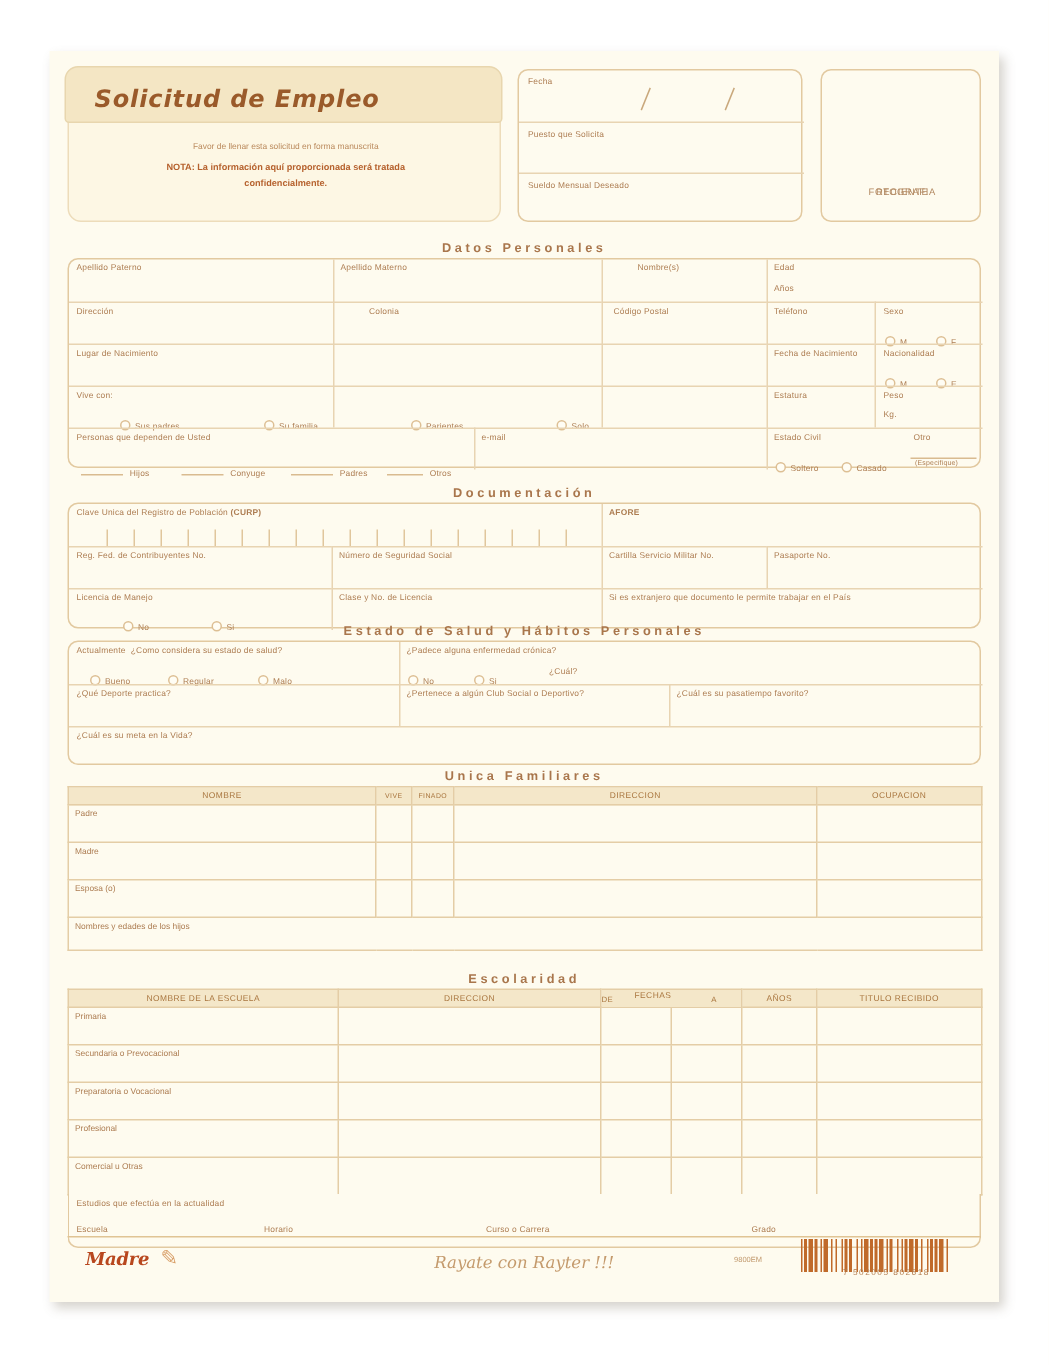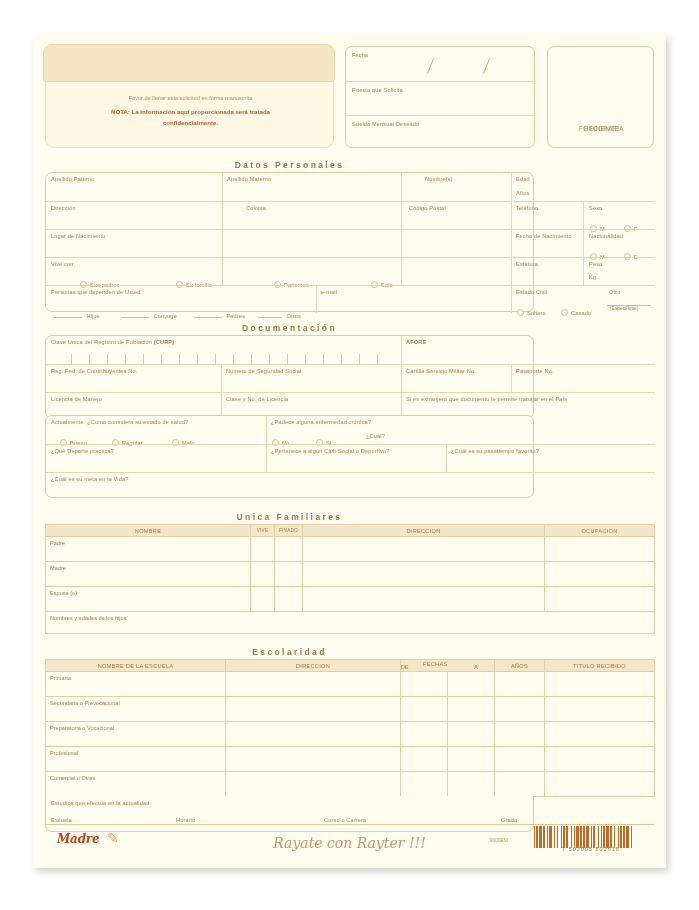--- a/index.html
+++ b/index.html
@@ -115,21 +115,21 @@
   .hdr-photo span {
     position: absolute; left: 0; top: 38px; width: 107px;
     text-align: center; font-size: 6.3px; color: #b38a63; line-height: 11px;
     letter-spacing: .4px;
   }
 
   
   .fld { position: absolute; }
   .fld > .lbl { position: absolute; left: 5px; top: 3px; }
 
-  .section { position: absolute; left: 12px; width: 489px; }
+  .section { position: absolute; left: 12px; width: 609px; }
 
   
   table.grid {
     width: 100%; border-collapse: collapse;
     table-layout: fixed;
   }
   table.grid th, table.grid td {
     border: 1px solid #e4cda6;
     font-size: 5.6px; color: #ad7d52; font-weight: normal;
     padding: 0;
@@ -150,21 +150,21 @@
     font-size: 12px; font-weight: bold; font-style: italic;
     color: #b8471e; font-family: "DejaVu Serif", serif;
     letter-spacing: -.2px;
   }
   .logo-swoosh {
     position: absolute; left: 62px; top: 6px;
     font-size: 14px; color: #d9a06a;
   }
   .slogan {
     position: absolute; left: 0; top: 11px; width: 609px;
-    text-align: center; font-size: 14px; color: #c49a6c;
+    text-align: center; font-size: 11px; color: #c49a6c;
     font-style: italic; font-family: "DejaVu Serif", serif;
   }
   .code {
     position: absolute; right: 146px; top: 13px;
     font-size: 5px; color: #c0986c;
   }
   .barcode { position: absolute; right: 4px; top: 2px; width: 118px; height: 22px; }
   .barcode-num {
     position: absolute; right: 4px; top: 22px; width: 118px;
     font-size: 5.5px; color: #b07a4c; text-align: center; letter-spacing: 1px;
@@ -173,20 +173,21 @@
 </head>
 <body>
 
 <div class="page">
   <div class="sheet">
 
     <div class="hdr">
 
       <div class="hdr-left">
         <div class="hdr-title-band"></div>
+        <div class="hdr-title">Solicitud de Empleo</div>
         <div class="hdr-note1">Favor de llenar esta solicitud en forma manuscrita</div>
         <div class="hdr-note2">
           <div>NOTA: La información aquí proporcionada será tratada</div>
           <div>confidencialmente.</div>
         </div>
       </div>
 
       <div class="hdr-mid">
         <div class="hdr-mid-row" style="top:0;">
           <span class="lbl">Fecha</span>
@@ -373,20 +374,21 @@
         <div class="fld hr-line" style="left:175px; top:56px; width:180px; height:28px;">
           <span class="lbl">Clase y No. de Licencia</span>
         </div>
         <div class="fld hr-line" style="left:355px; top:56px; width:254px; height:28px;">
           <span class="lbl">Si es extranjero que documento le permite trabajar en el País</span>
         </div>
       </div>
     </div>
 
     <div class="section" style="top:381px;">
+      <div class="sec-title">Estado de Salud y Hábitos Personales</div>
 
       <div class="box" style="height:83px;">
         <div class="vr-line" style="position:absolute; left:220px; top:0; height:56px;"></div>
         <div class="vr-line" style="position:absolute; left:400px; top:28px; height:28px;"></div>
 
         <div class="fld" style="left:0; top:0; width:220px; height:28px;">
           <span class="lbl"><span>Actualmente</span>&nbsp;&nbsp;<span>¿Como considera su estado de salud?</span></span>
           <span style="position:absolute; left:14px; top:15px;">
             <span class="radio"></span><span class="lbl">Bueno</span>
           </span>

